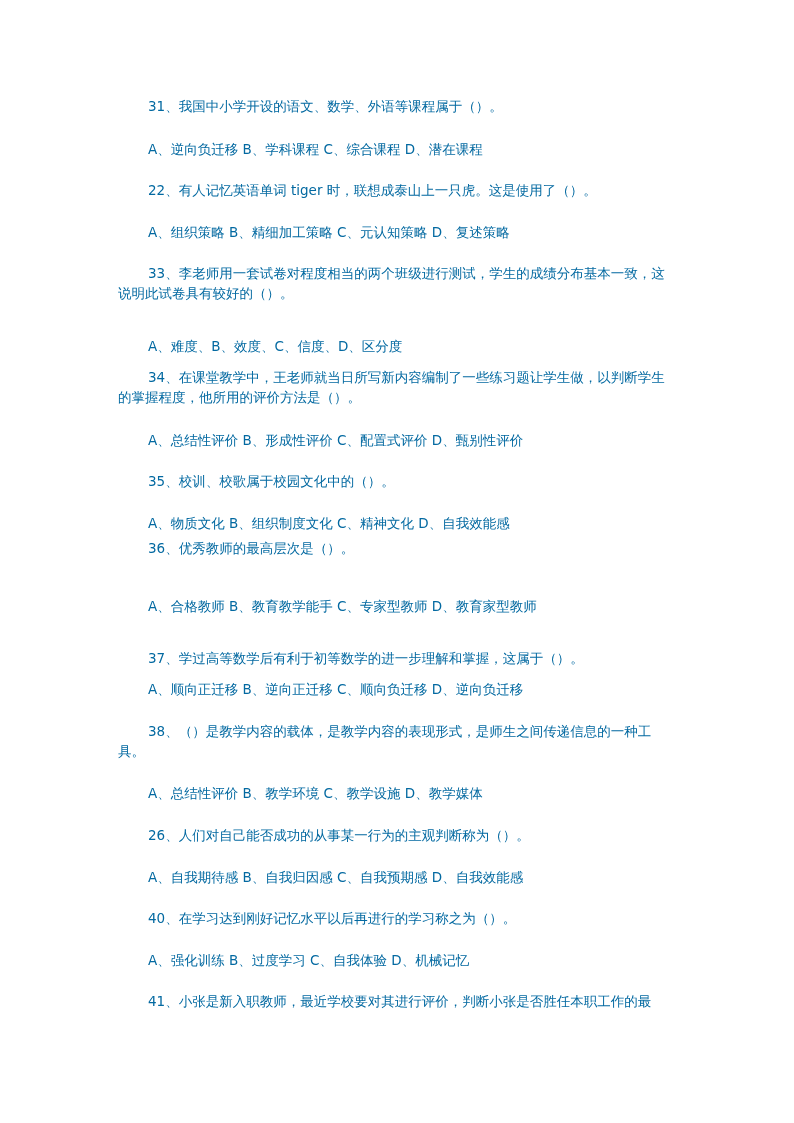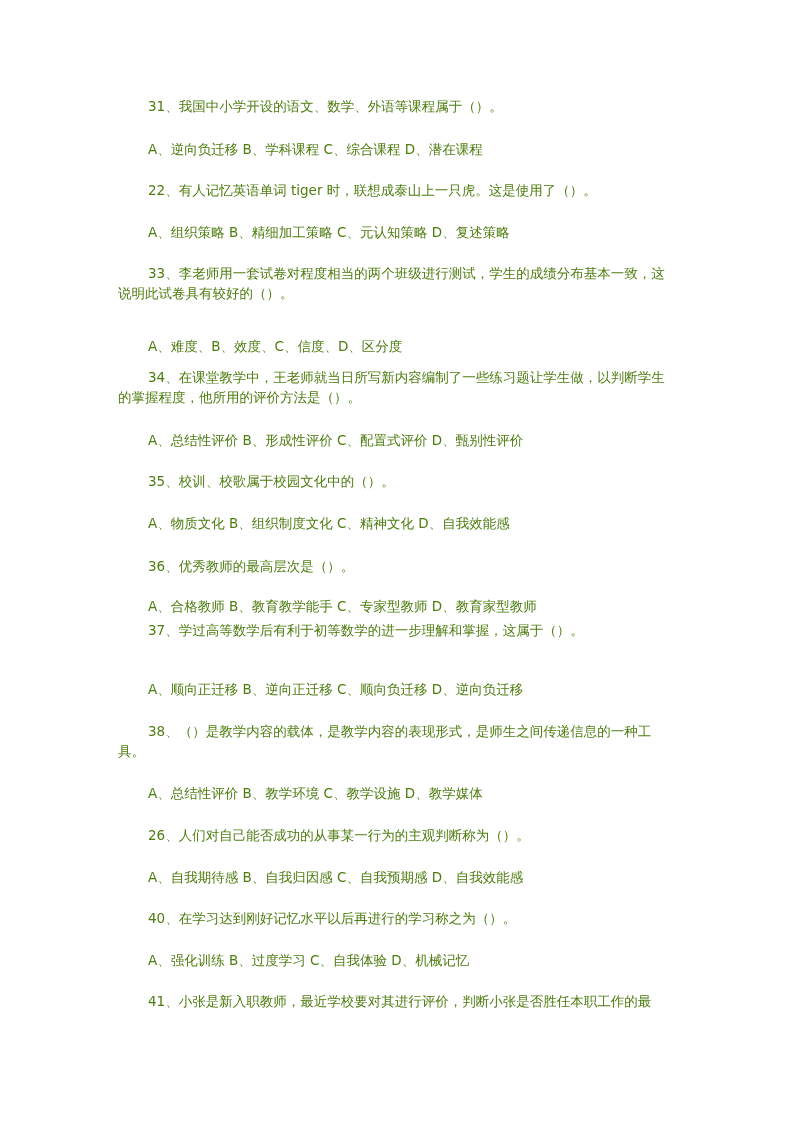--- a/index.html
+++ b/index.html
@@ -7,21 +7,21 @@
       padding: 0;
       background: #ffffff;
     }
     .page {
       position: relative;
       width: 682px;
       height: 1123px;
       background: #ffffff;
       overflow: hidden;
       font-family: "DejaVu Sans", "Liberation Sans", sans-serif;
-      color: #4d7c0f;
+      color: #0369a1;
     }
     .para {
       position: absolute;
       left: 118px;
       width: 552px;
       margin: 0;
       font-size: 13.5px;
       line-height: 20px;
       text-indent: 30px;
       white-space: normal;
@@ -41,24 +41,24 @@
 
   <p class="para" style="top:263px">33、李老师用一套试卷对程度相当的两个班级进行测试，学生的成绩分布基本一致，这说明此试卷具有较好的（）。</p>
   <p class="para" style="top:336px">A、难度、B、效度、C、信度、D、区分度</p>
 
   <p class="para" style="top:367px">34、在课堂教学中，王老师就当日所写新内容编制了一些练习题让学生做，以判断学生的掌握程度，他所用的评价方法是（）。</p>
   <p class="para" style="top:430px">A、总结性评价 B、形成性评价 C、配置式评价 D、甄别性评价</p>
 
   <p class="para" style="top:471px">35、校训、校歌属于校园文化中的（）。</p>
   <p class="para" style="top:513px">A、物质文化 B、组织制度文化 C、精神文化 D、自我效能感</p>
 
-  <p class="para" style="top:556px">36、优秀教师的最高层次是（）。</p>
+  <p class="para" style="top:538px">36、优秀教师的最高层次是（）。</p>
   <p class="para" style="top:596px">A、合格教师 B、教育教学能手 C、专家型教师 D、教育家型教师</p>
 
-  <p class="para" style="top:620px">37、学过高等数学后有利于初等数学的进一步理解和掌握，这属于（）。</p>
+  <p class="para" style="top:648px">37、学过高等数学后有利于初等数学的进一步理解和掌握，这属于（）。</p>
   <p class="para" style="top:679px">A、顺向正迁移 B、逆向正迁移 C、顺向负迁移 D、逆向负迁移</p>
 
   <p class="para" style="top:721px">38、（）是教学内容的载体，是教学内容的表现形式，是师生之间传递信息的一种工具。</p>
   <p class="para" style="top:783px">A、总结性评价 B、教学环境 C、教学设施 D、教学媒体</p>
 
   <p class="para" style="top:825px">26、人们对自己能否成功的从事某一行为的主观判断称为（）。</p>
   <p class="para" style="top:867px">A、自我期待感 B、自我归因感 C、自我预期感 D、自我效能感</p>
 
   <p class="para" style="top:908px">40、在学习达到刚好记忆水平以后再进行的学习称之为（）。</p>
   <p class="para" style="top:950px">A、强化训练 B、过度学习 C、自我体验 D、机械记忆</p>

